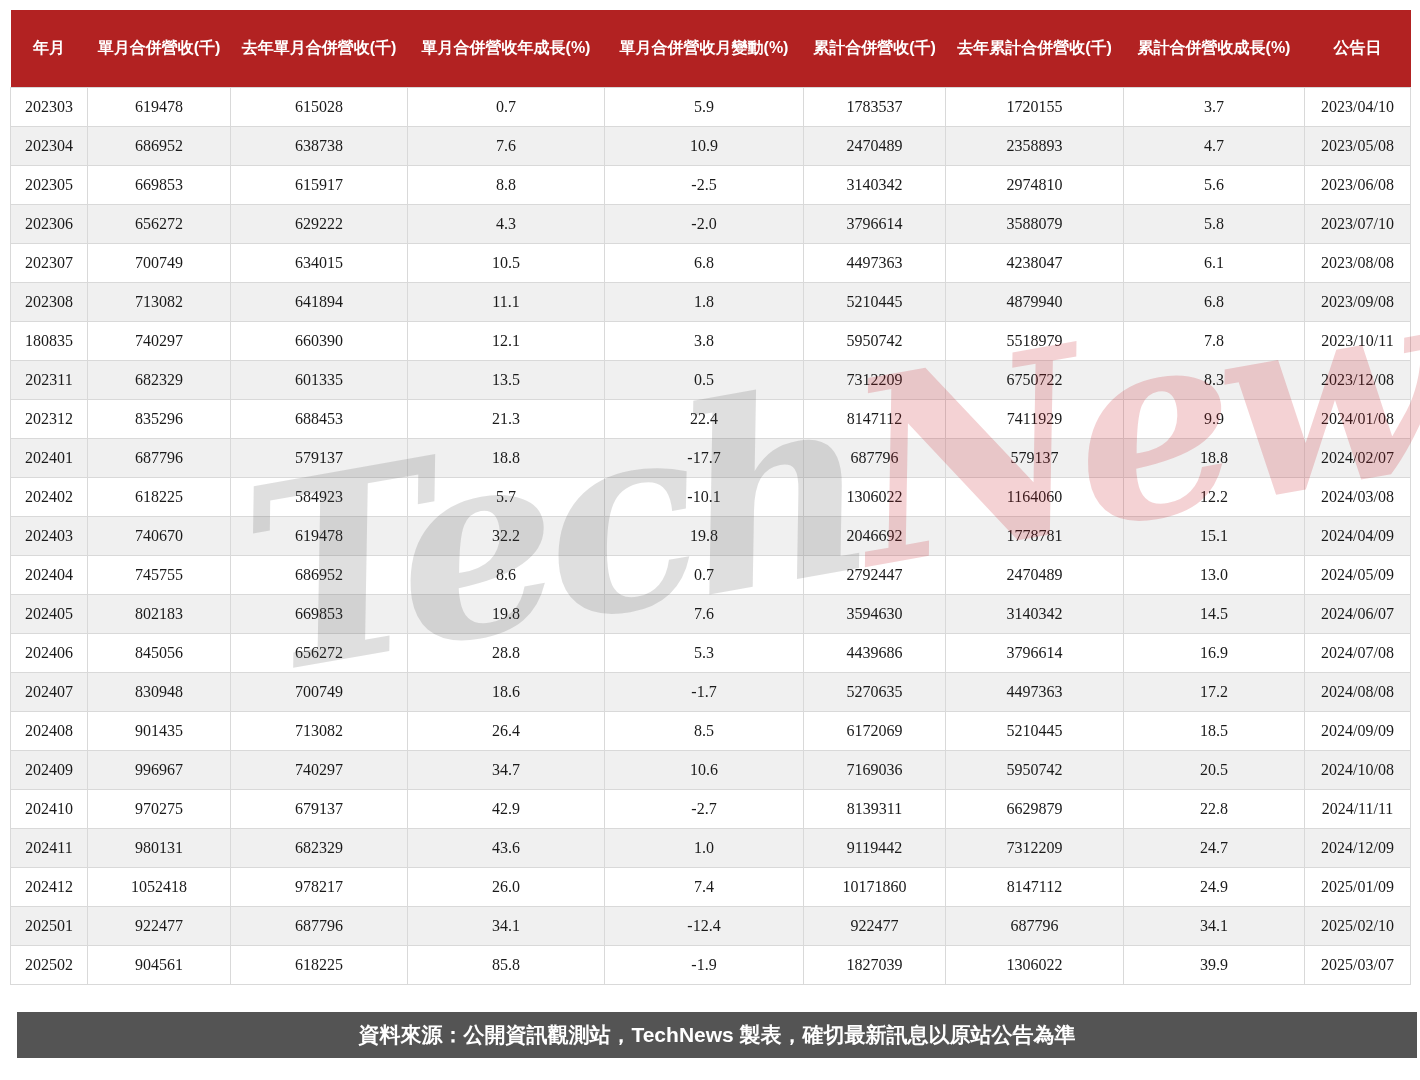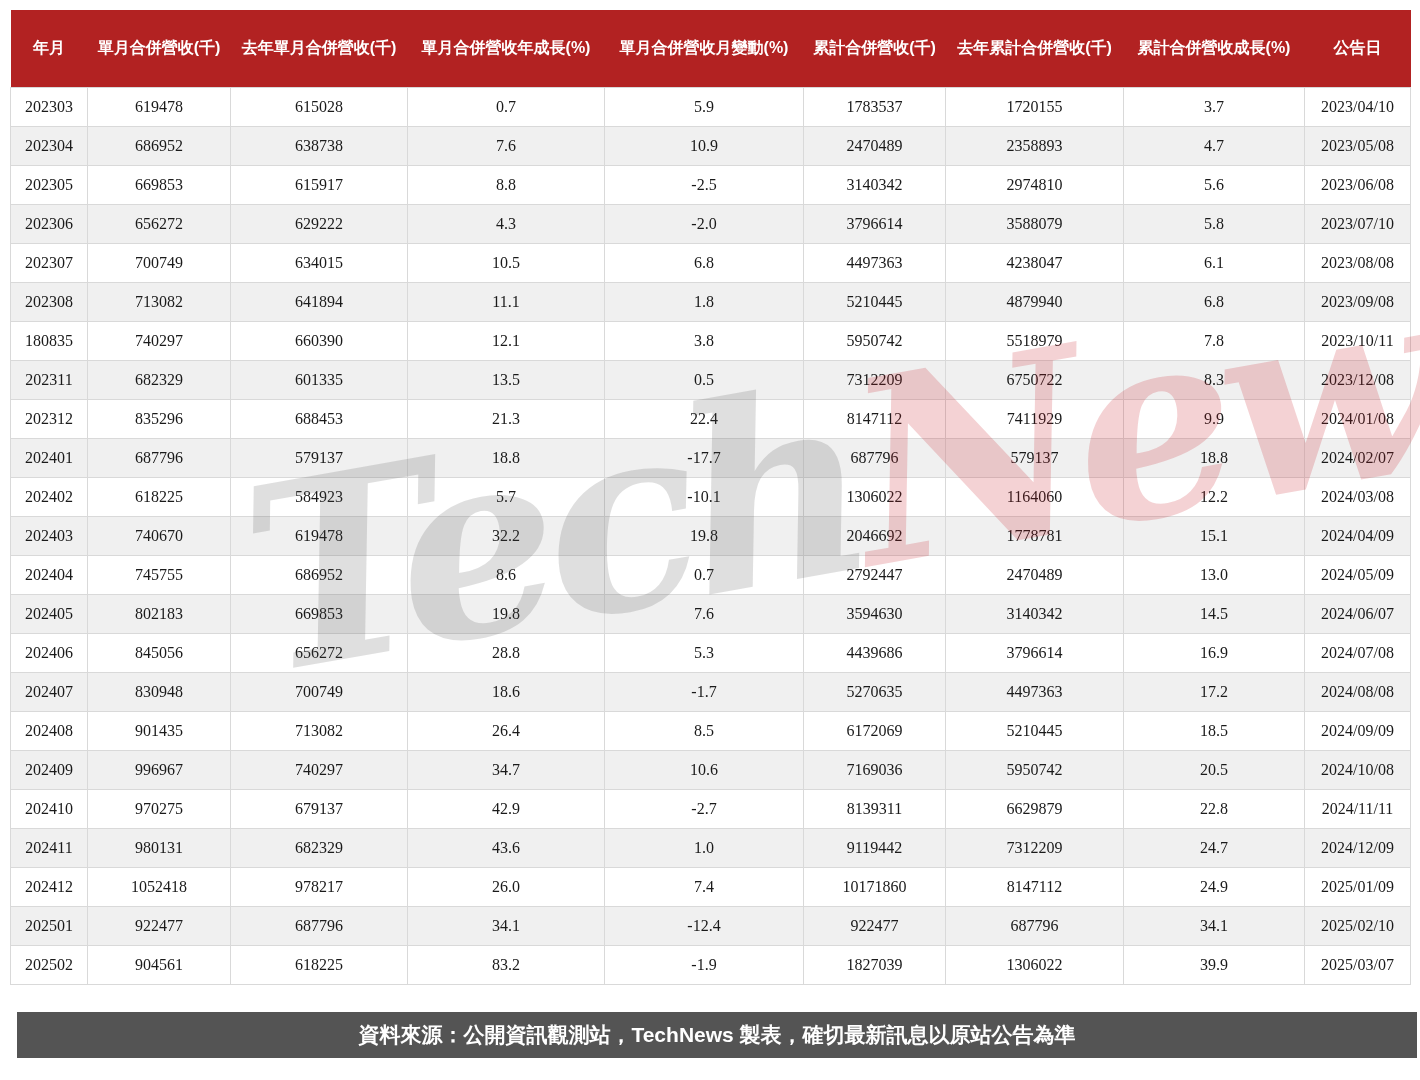--- a/index.html
+++ b/index.html
@@ -346,21 +346,21 @@
           <td>-12.4</td>
           <td>922477</td>
           <td>687796</td>
           <td>34.1</td>
           <td>2025/02/10</td>
         </tr>
         <tr>
           <td>202502</td>
           <td>904561</td>
           <td>618225</td>
-          <td>83.2</td>
+          <td>85.8</td>
           <td>-1.9</td>
           <td>1827039</td>
           <td>1306022</td>
           <td>39.9</td>
           <td>2025/03/07</td>
         </tr>
       </tbody>
   </table>
 
   <div class="watermark">

